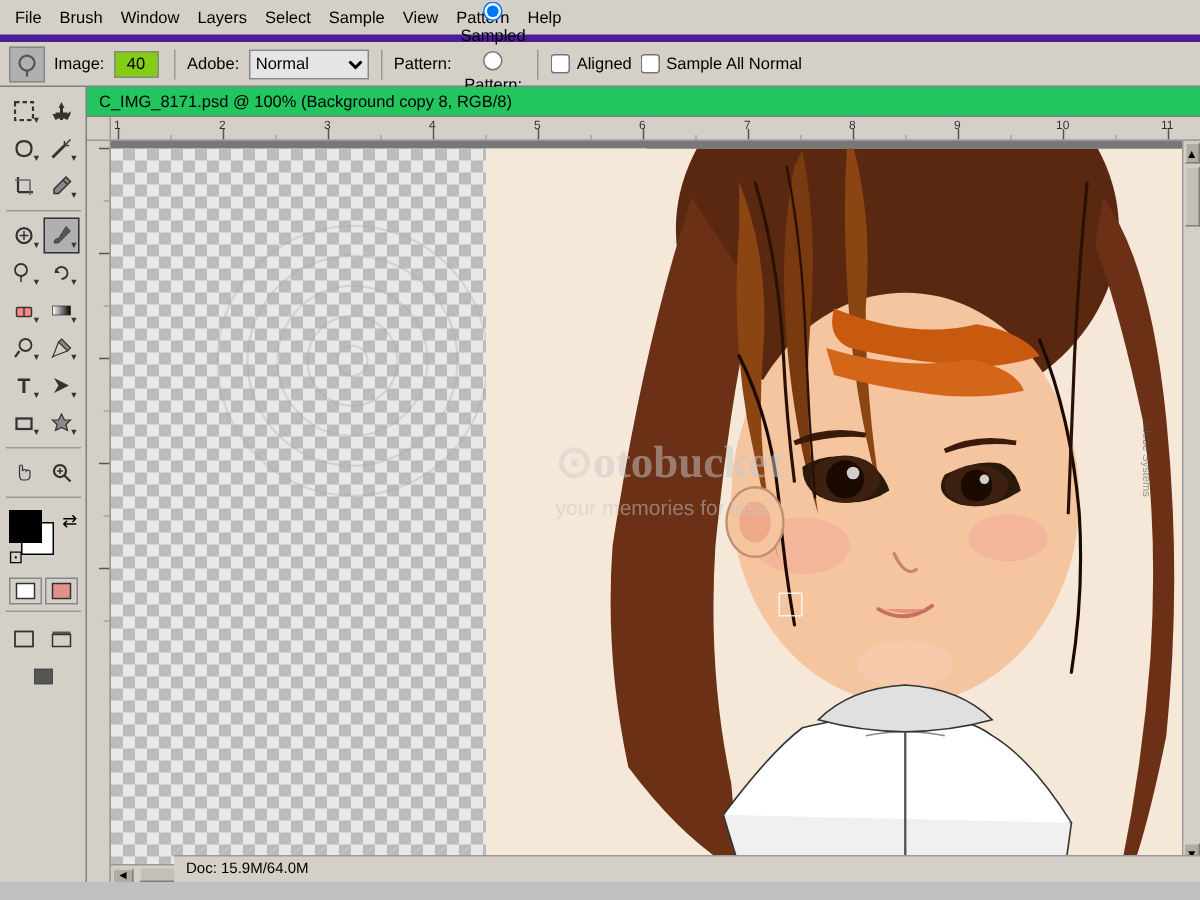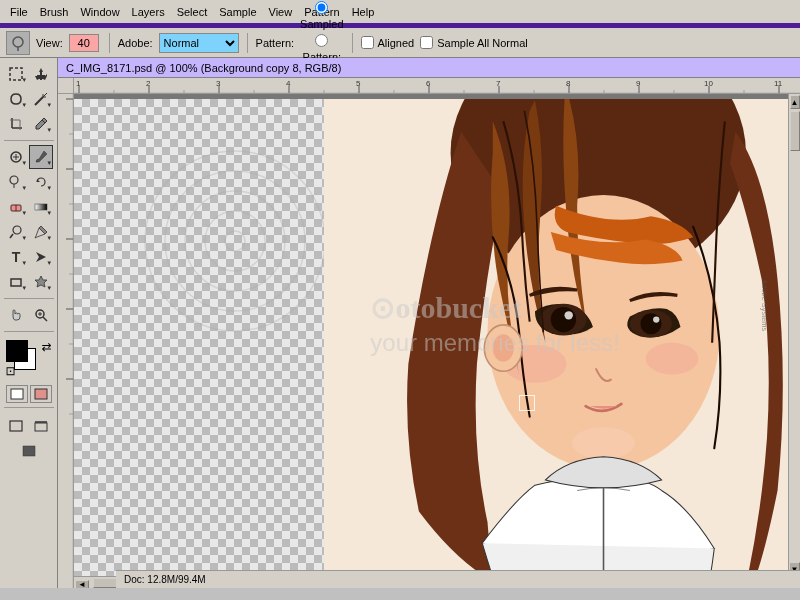--- a/index.html
+++ b/index.html
@@ -35,47 +35,47 @@
       width: 24px; height: 24px;
       background: #b0b0b0;
       border: 1px solid #888;
       display: flex; align-items: center; justify-content: center;
       font-size: 14px;
     }
     .options-label { font-size: 11px; color: #000; }
     .options-select {
       height: 20px;
       font-size: 11px;
-      background: #7dd3fc;
+      background: #e5e5e5;
       border: 1px solid #888;
     }
     .options-input {
       width: 35px; height: 18px;
       font-size: 11px;
       border: 1px solid #888;
-      background: #fca5a5;
+      background: #84cc16;
       text-align: center;
     }
     .options-radio-group { display: flex; align-items: center; gap: 4px; flex-direction: column; }
     .options-checkbox-group { display: flex; align-items: center; gap: 4px; }
     .options-swatch {
       width: 18px; height: 18px;
       border: 1px solid #888;
       background: #fff;
     }
     .options-sep {
       width: 1px; height: 20px;
       background: #999;
       margin: 0 2px;
     }
 
     
     #doc-title {
       height: 20px;
-      background: #c4b5fd;
+      background: #22c55e;
       border-bottom: 1px solid #808080;
       display: flex;
       align-items: center;
       padding: 0 8px;
       font-size: 11px;
       color: #000;
     }
 
     
     #main-area {
@@ -222,21 +222,21 @@
 </div>
 
 <div id="options-bar">
 
   <div class="options-tool-icon">
     <svg width="18" height="18" viewBox="0 0 18 18">
       <circle cx="9" cy="8" r="5" fill="none" stroke="#555" stroke-width="1.5"></circle>
       <line x1="9" y1="13" x2="9" y2="17" stroke="#555" stroke-width="1.5"></line>
     </svg>
   </div>
-  <span class="options-label">View:</span>
+  <span class="options-label">Image:</span>
   <input class="options-input" value="40" style="width: 30px;">
   <span style="font-size:11px;color:#000;margin-left:-4px;"></span>
   <div class="options-sep"></div>
   <span class="options-label">Adobe:</span>
   <select class="options-select" style="width:80px;">
     <option>Normal</option>
   </select>
   <div class="options-sep"></div>
   <span class="options-label">Pattern:</span>
   <div class="options-radio-group">
@@ -625,21 +625,21 @@
                 <path d="M210,390 Q265,405 320,390 Q300,370 265,368 Q230,370 210,390 Z" fill="#e0e0e0" stroke="#333" stroke-width="1"></path>
 
                 <text x="415" y="200" font-size="7" fill="#555" transform="rotate(90,415,200)" opacity="0.6">Adobe Systems</text>
               </svg>
 
               
               <div style="position:absolute;top:40%;left:10%;right:0;pointer-events:none;">
                 <div style="font-size:30px;font-weight:bold;color:rgba(200,200,200,0.5);font-family:Arial;">
                   <span style="color:rgba(200,200,200,0.4);">⊙</span><span style="color:rgba(200,200,200,0.5);font-family:Liberation Serif, serif;">otobucket</span>
                 </div>
-                <div style="font-size:24px;color:rgba(200,200,200,0.5);font-family:Arial;margin-top:4px;">your memories for less!</div>
+                <div style="font-size:14px;color:rgba(200,200,200,0.5);font-family:Arial;margin-top:4px;">your memories for less!</div>
               </div>
 
               
               <div style="position:absolute;top:62%;left:42%;width:16px;height:16px;border:1px solid rgba(255,255,255,0.8);border-radius:50;"></div>
             </div>
           </div>
 
           <div style="position:absolute;right:0;top:0;bottom:12px;width:12px;background:#d4d0c8;border-left:1px solid #999;">
             <div style="width:10px;height:14px;background:#b0aca4;border:1px outset #d4d0c8;margin:1px auto;display:flex;align-items:center;justify-content:center;font-size:8px;">▲</div>
             <div style="width:10px;height:40px;background:#c4c0b8;border:1px outset #d4d0c8;margin:2px auto;"></div>
@@ -648,17 +648,17 @@
 
           <div style="position:absolute;bottom:0;left:0;right:12px;height:12px;background:#d4d0c8;border-top:1px solid #999;">
             <div style="width:14px;height:10px;background:#b0aca4;border:1px outset #d4d0c8;display:inline-flex;align-items:center;justify-content:center;font-size:8px;margin:1px;">◄</div>
             <div style="width:40px;height:10px;background:#c4c0b8;border:1px outset #d4d0c8;display:inline-block;vertical-align:top;margin-top:1px;"></div>
           </div>
         </div>
       </div>
     </div>
 
     <div class="status-bar">
-      <span>Doc: 12.8M/99.4M</span>
+      <span>Doc: 15.9M/64.0M</span>
     </div>
   </div>
 
 </div>
 
 </body></html>

